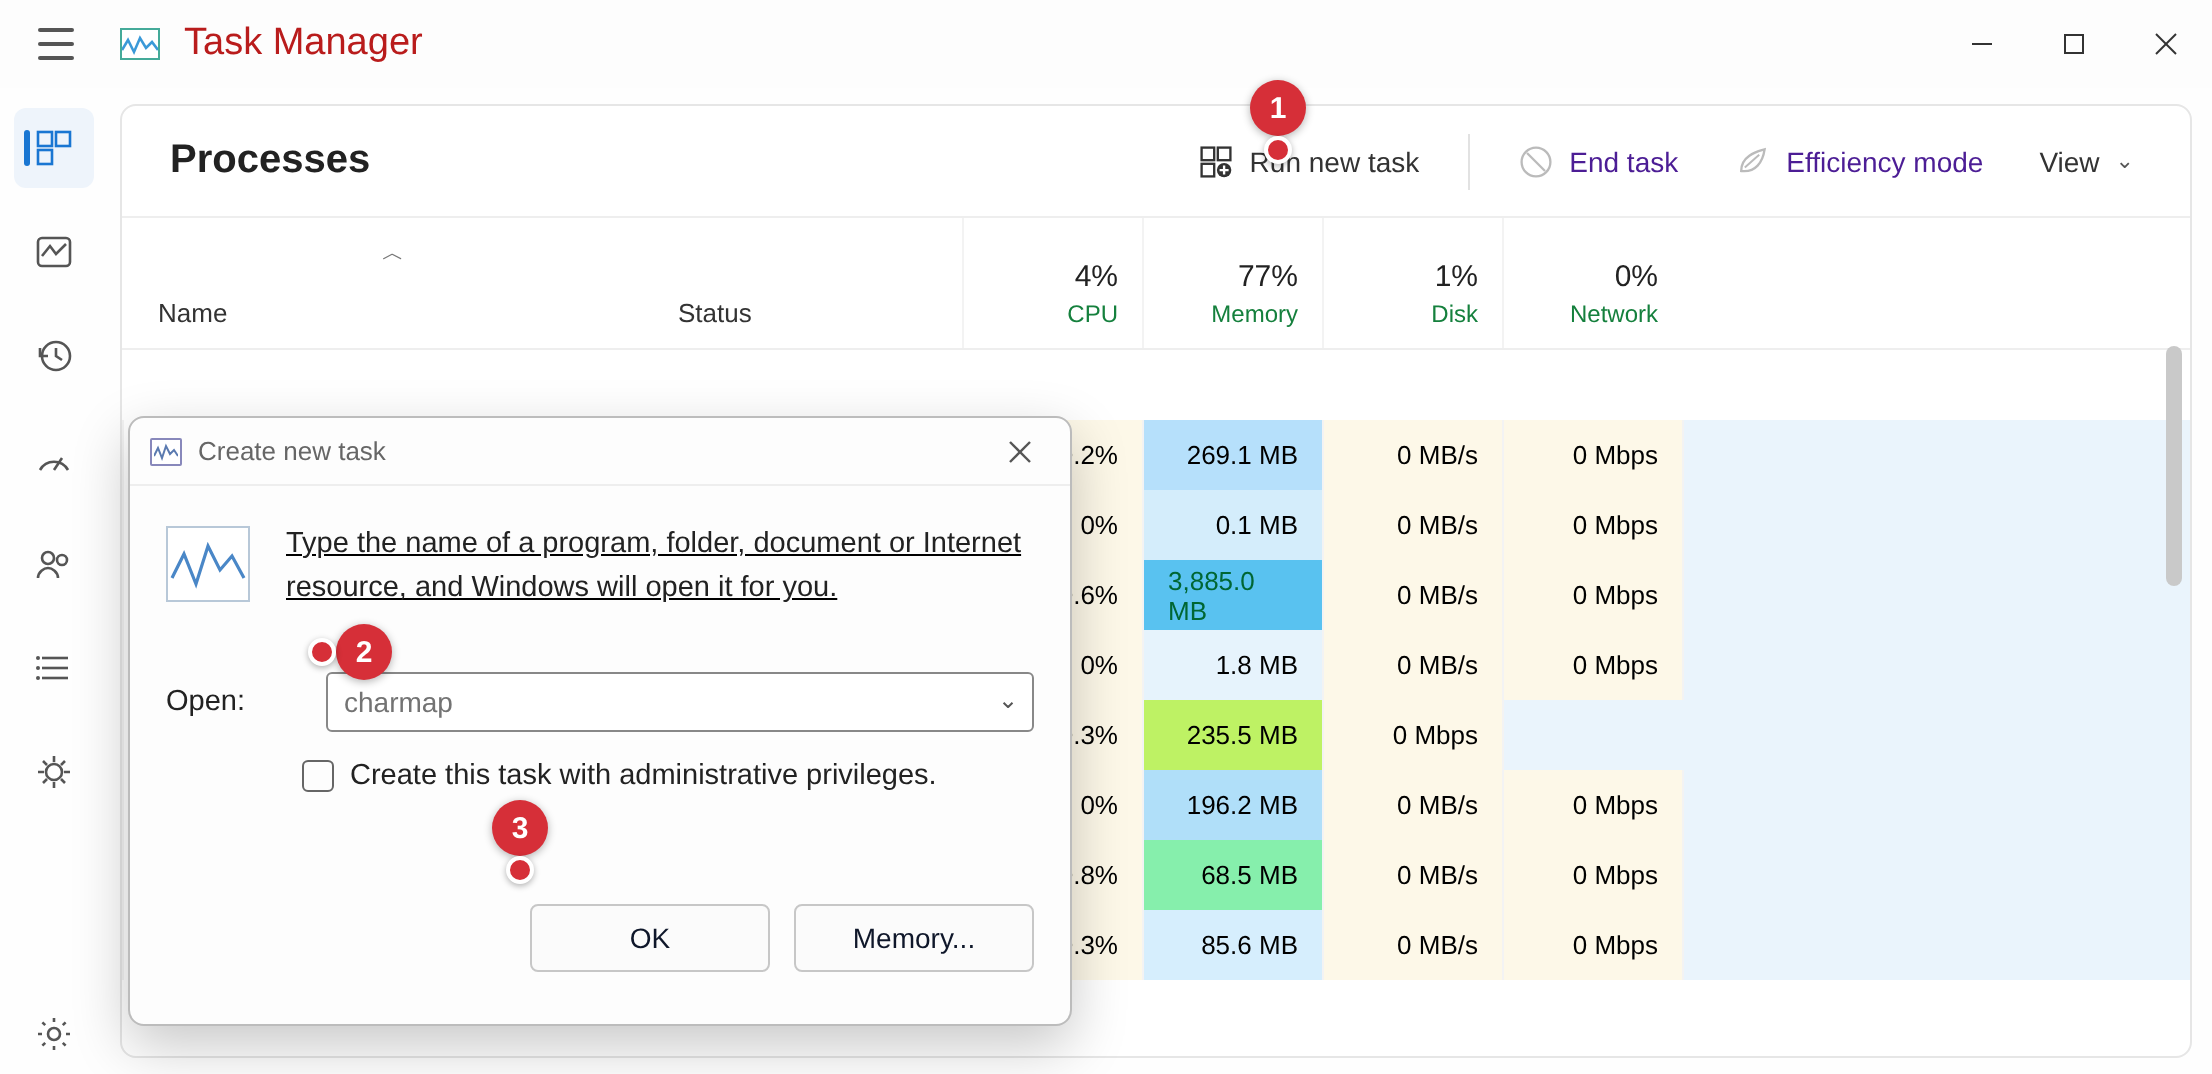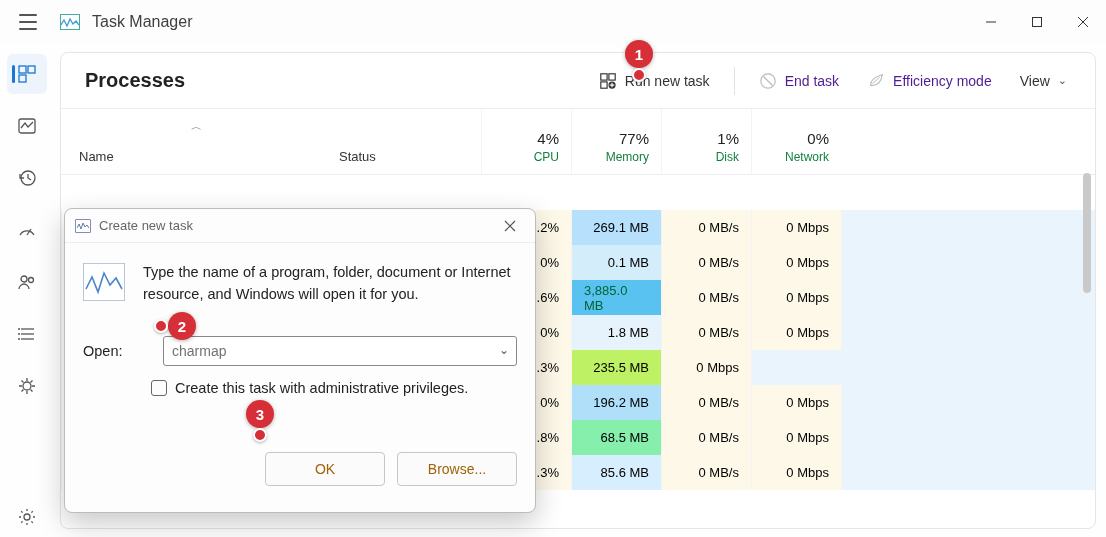--- a/index.html
+++ b/index.html
@@ -9,21 +9,21 @@
   .titlebar {
     height: 44px; display: flex; align-items: center; justify-content: space-between;
     padding: 0 0 0 8px; background: #fdfdfd;
   }
   .title-left { display: flex; align-items: center; gap: 12px; }
   .hamburger { width: 40px; height: 40px; display: flex; align-items: center; justify-content: center; cursor: pointer; }
   .hamburger-lines { display:flex; flex-direction:column; gap:5px; }
   .hamburger-lines span { width:18px; height:2px; background:#555; border-radius:1px; display:block; }
   .app-icon { width:20px; height:16px; border:1px solid #4a9; position:relative; background:#fff; display:flex; align-items:flex-end; justify-content:center; }
   .app-icon svg { width:18px; height:12px; }
-  .title-text { color:#404040; font-size:16px; }
+  .title-text { color:#b91c1c; font-size:19px; }
   .win-controls { display:flex; }
   .win-btn { width:46px; height:40px; display:flex; align-items:center; justify-content:center; color:#444; cursor:pointer; }
 
   
   .sidebar {
     position: absolute; left: 0; top: 44px; bottom: 0; width: 54px;
     display: flex; flex-direction: column; align-items:center; padding-top:10px; gap: 12px;
   }
   .side-item { width: 40px; height: 40px; display:flex; align-items:center; justify-content:center; border-radius:6px; cursor:pointer; color:#555; }
   .side-item.active { background:#eef4fb; }
@@ -83,32 +83,32 @@
   .dialog {
     position:absolute; left:64px; top:208px; width:472px; height:305px;
     background:#fdfdfd; border:1px solid #bcbcbc; border-radius:8px;
     box-shadow:0 10px 28px rgba(0,0,0,.22);
   }
   .dlg-title { height:34px; display:flex; align-items:center; gap:8px; padding:0 10px; border-bottom:1px solid #eee; }
   .dlg-title-icon { width:16px; height:14px; border:1px solid #88b; background:#fff; border-radius:1px; display:flex; align-items:center; justify-content:center; }
   .dlg-title-text { color:#666; font-size:13px; flex:1; }
   .dlg-close { width:30px; height:30px; display:flex; align-items:center; justify-content:center; color:#555; cursor:pointer; }
   .dlg-body { padding:18px 18px 10px 18px; }
-  .dlg-row1 { display:flex; gap:18px; align-items:flex-start; }
+  .dlg-row1 { display:flex; gap:18px; align-items:flex-start;text-decoration:underline; }
   .run-icon { width:46px; height:38px; border:1px solid #b8c8d8; background:#fff; display:flex; align-items:center; justify-content:center; margin-top:2px; }
   .dlg-desc { font-size:14.5px; color:#222; line-height:1.55; }
   .dlg-row2 { display:flex; align-items:center; gap:28px; margin-top:30px; }
   .open-label { font-size:14.5px; color:#222; width:52px; }
   .open-input { flex:1; height:30px; border:1px solid #888; border-radius:3px; padding:0 28px 0 8px; font-size:14px; color:#737373; background:#fff; }
   .combo-wrap { position:relative; flex:1; display:flex; }
   .combo-caret { position:absolute; right:8px; top:7px; color:#555; pointer-events:none; font-size:12px; }
   .dlg-row3 { display:flex; align-items:center; gap:8px; margin:14px 0 0 68px; font-size:14.5px; color:#222; }
   .chk { width:16px; height:16px; border:1.5px solid #666; border-radius:3px; }
   .dlg-buttons { display:flex; gap:12px; justify-content:flex-end; padding:0 18px 18px; margin-top:46px; }
-  .dlg-btn { width:120px; height:34px; border:1px solid #c7c7c7; background:#fbfbfb; border-radius:4px; font-size:14px; color:#a16207; cursor:pointer; }
+  .dlg-btn { width:120px; height:34px; border:1px solid #c7c7c7; background:#fbfbfb; border-radius:4px; font-size:14px; color:#0f172a; cursor:pointer; }
 
   
   .badge { position:absolute; width:28px; height:28px; border-radius:50%; background:#d62f38; color:#fff; font-weight:700; font-size:15px; display:flex; align-items:center; justify-content:center; box-shadow:0 1px 4px rgba(0,0,0,.3); z-index:50; }
   .badge::after { content:""; position:absolute; bottom:-14px; left:50%; transform:translateX(-50%); width:10px; height:10px; border-radius:50%; background:#d62f38; border:2px solid #fff; box-shadow:0 1px 3px rgba(0,0,0,.3); }
   .badge.left::after { bottom:auto; left:-14px; top:50%; transform:translateY(-50%); }
 </style>
 </head>
 <body>
 
 <div class="titlebar">
@@ -378,19 +378,19 @@
         <span class="combo-caret">⌄</span>
       </div>
     </div>
     <div class="dlg-row3">
       <div class="chk"></div>
       <span>Create this task with administrative privileges.</span>
     </div>
   </div>
   <div class="dlg-buttons">
     <button class="dlg-btn">OK</button>
-    <button class="dlg-btn">Browse...</button>
+    <button class="dlg-btn">Memory...</button>
   </div>
 </div>
 
 <div class="badge" style="left:625px; top:40px;">1</div>
 <div class="badge left" style="left:168px; top:312px;">2</div>
 <div class="badge" style="left:246px; top:400px;">3</div>
 
 </body></html>

